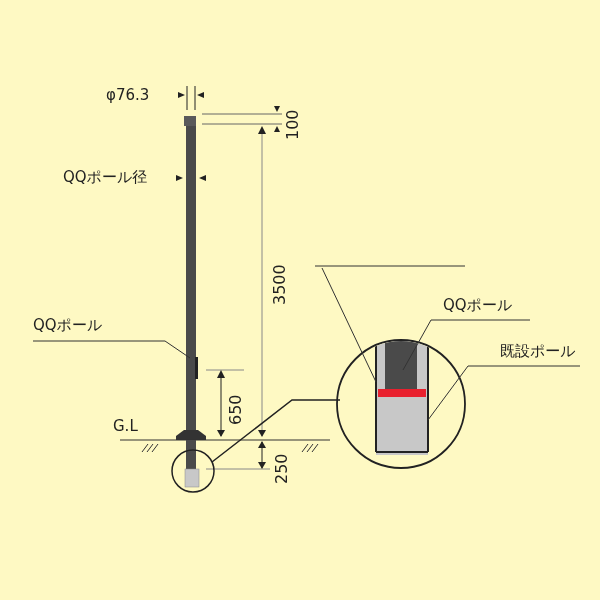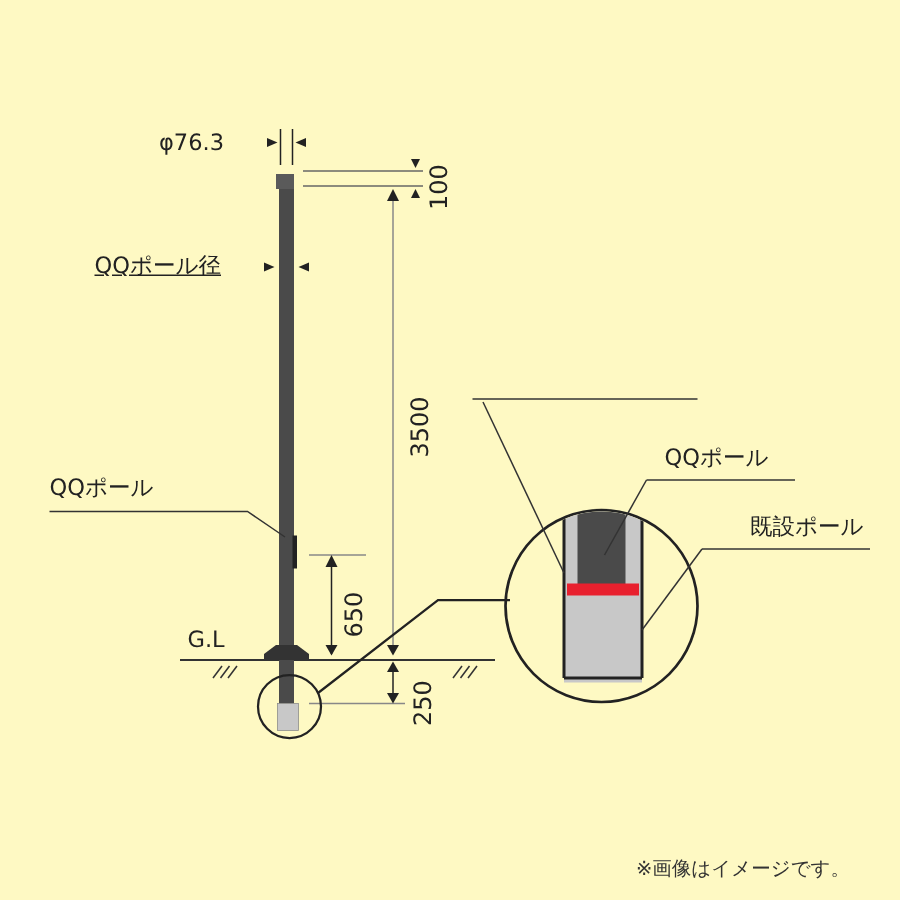--- a/index.html
+++ b/index.html
@@ -79,25 +79,24 @@
     <line x1="322" y1="268" x2="376" y2="382" stroke="#333" stroke-width="1"></line>
     <line x1="431" y1="320" x2="530" y2="320" stroke="#333" stroke-width="1"></line>
     <line x1="431" y1="320" x2="403" y2="370" stroke="#333" stroke-width="1"></line>
     <line x1="468" y1="366" x2="580" y2="366" stroke="#333" stroke-width="1"></line>
     <line x1="468" y1="366" x2="428" y2="420" stroke="#333" stroke-width="1"></line>
 
     <polyline points="33,341 165,341 190,358" fill="none" stroke="#333" stroke-width="1"></polyline>
   </svg>
 
   <div class="lbl lbl-md" style="left:106px;top:86px;">φ76.3</div>
-  <div class="lbl lbl-md" style="left:63px;top:168px;text-decoration:underline;">QQポール径</div>
+  <div class="lbl lbl-md" style="left:63px;top:168px;">QQポール径</div>
   <div class="lbl lbl-md" style="left:33px;top:316px;">QQポール</div>
-  <div class="lbl lbl-md" style="left:125px;top:417px;">G.L</div>
+  <div class="lbl lbl-md" style="left:113px;top:417px;">G.L</div>
   <div class="lbl lbl-md" style="left:443px;top:296px;">QQポール</div>
   <div class="lbl lbl-md" style="left:500px;top:342px;">既設ポール</div>
 
   <div class="rot" style="left:283px;top:140px;">100</div>
   <div class="rot" style="left:270px;top:305px;">3500</div>
   <div class="rot" style="left:226px;top:425px;">650</div>
   <div class="rot" style="left:272px;top:484px;">250</div>
 
-  <div class="lbl lbl-sm" style="left:424px;top:570px;">※画像はイメージです。</div>
 </div>
 
 </body></html>

